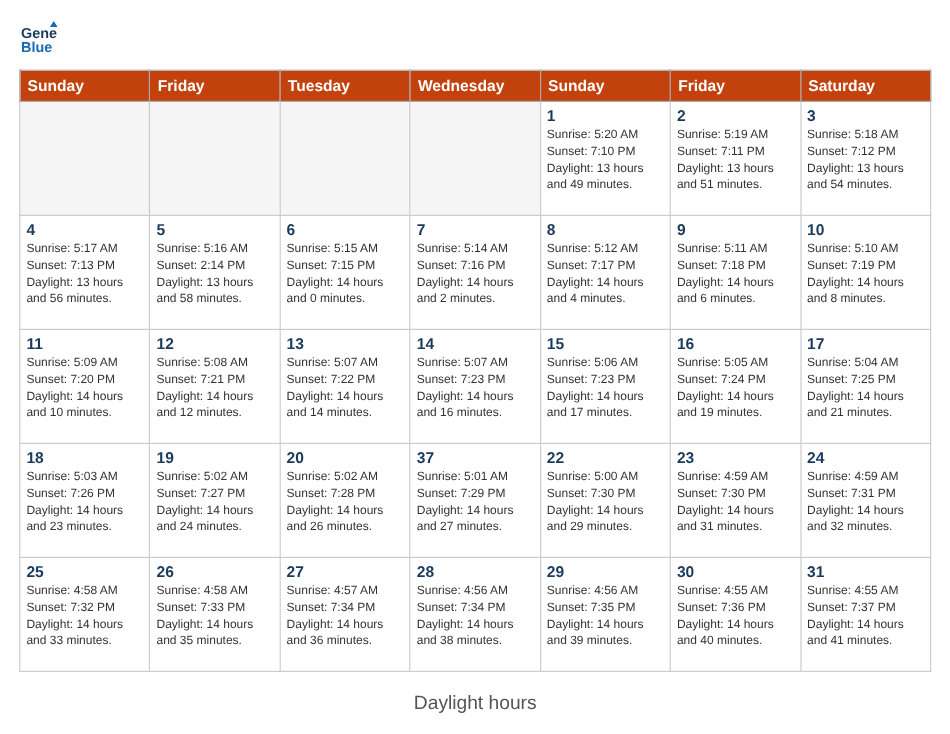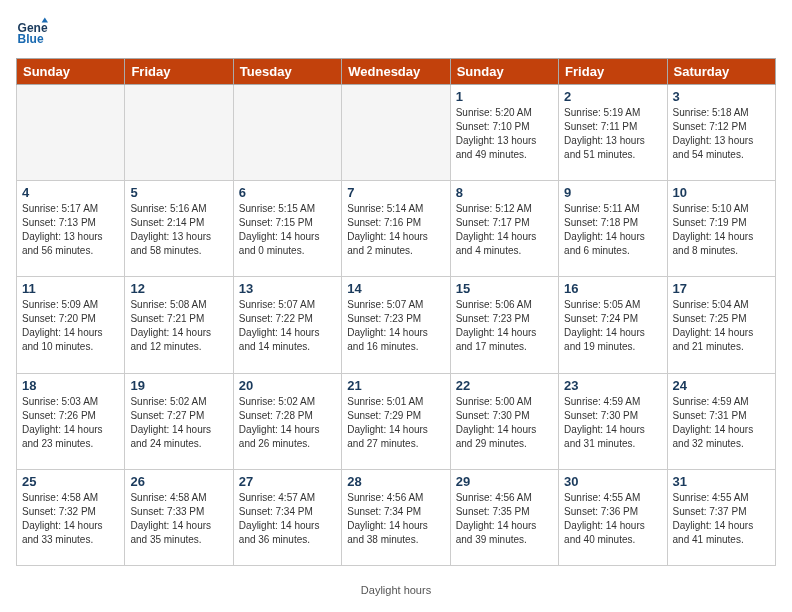--- a/index.html
+++ b/index.html
@@ -77,21 +77,21 @@
       color: #1a3a5c;
       display: block;
       margin-bottom: 2px;
     }
     .day-info {
       font-size: 10px;
       line-height: 1.4;
       color: #333;
     }
     .footer-note {
-      font-size: 11px;
+      font-size: 16px;
       color: #555;
       margin-top: 18px;
       text-align: center;
     }
   </style>
 </head>
 <body>
 
 <div class="page">
   <div class="header">
@@ -264,21 +264,21 @@
 and 24 minutes.</div>
           </td>
           <td>
             <span class="day-number">20</span>
             <div class="day-info" style="white-space: pre-line;">Sunrise: 5:02 AM
 Sunset: 7:28 PM
 Daylight: 14 hours
 and 26 minutes.</div>
           </td>
           <td>
-            <span class="day-number">21</span>
+            <span class="day-number">37</span>
             <div class="day-info" style="white-space: pre-line;">Sunrise: 5:01 AM
 Sunset: 7:29 PM
 Daylight: 14 hours
 and 27 minutes.</div>
           </td>
           <td>
             <span class="day-number">22</span>
             <div class="day-info" style="white-space: pre-line;">Sunrise: 5:00 AM
 Sunset: 7:30 PM
 Daylight: 14 hours

